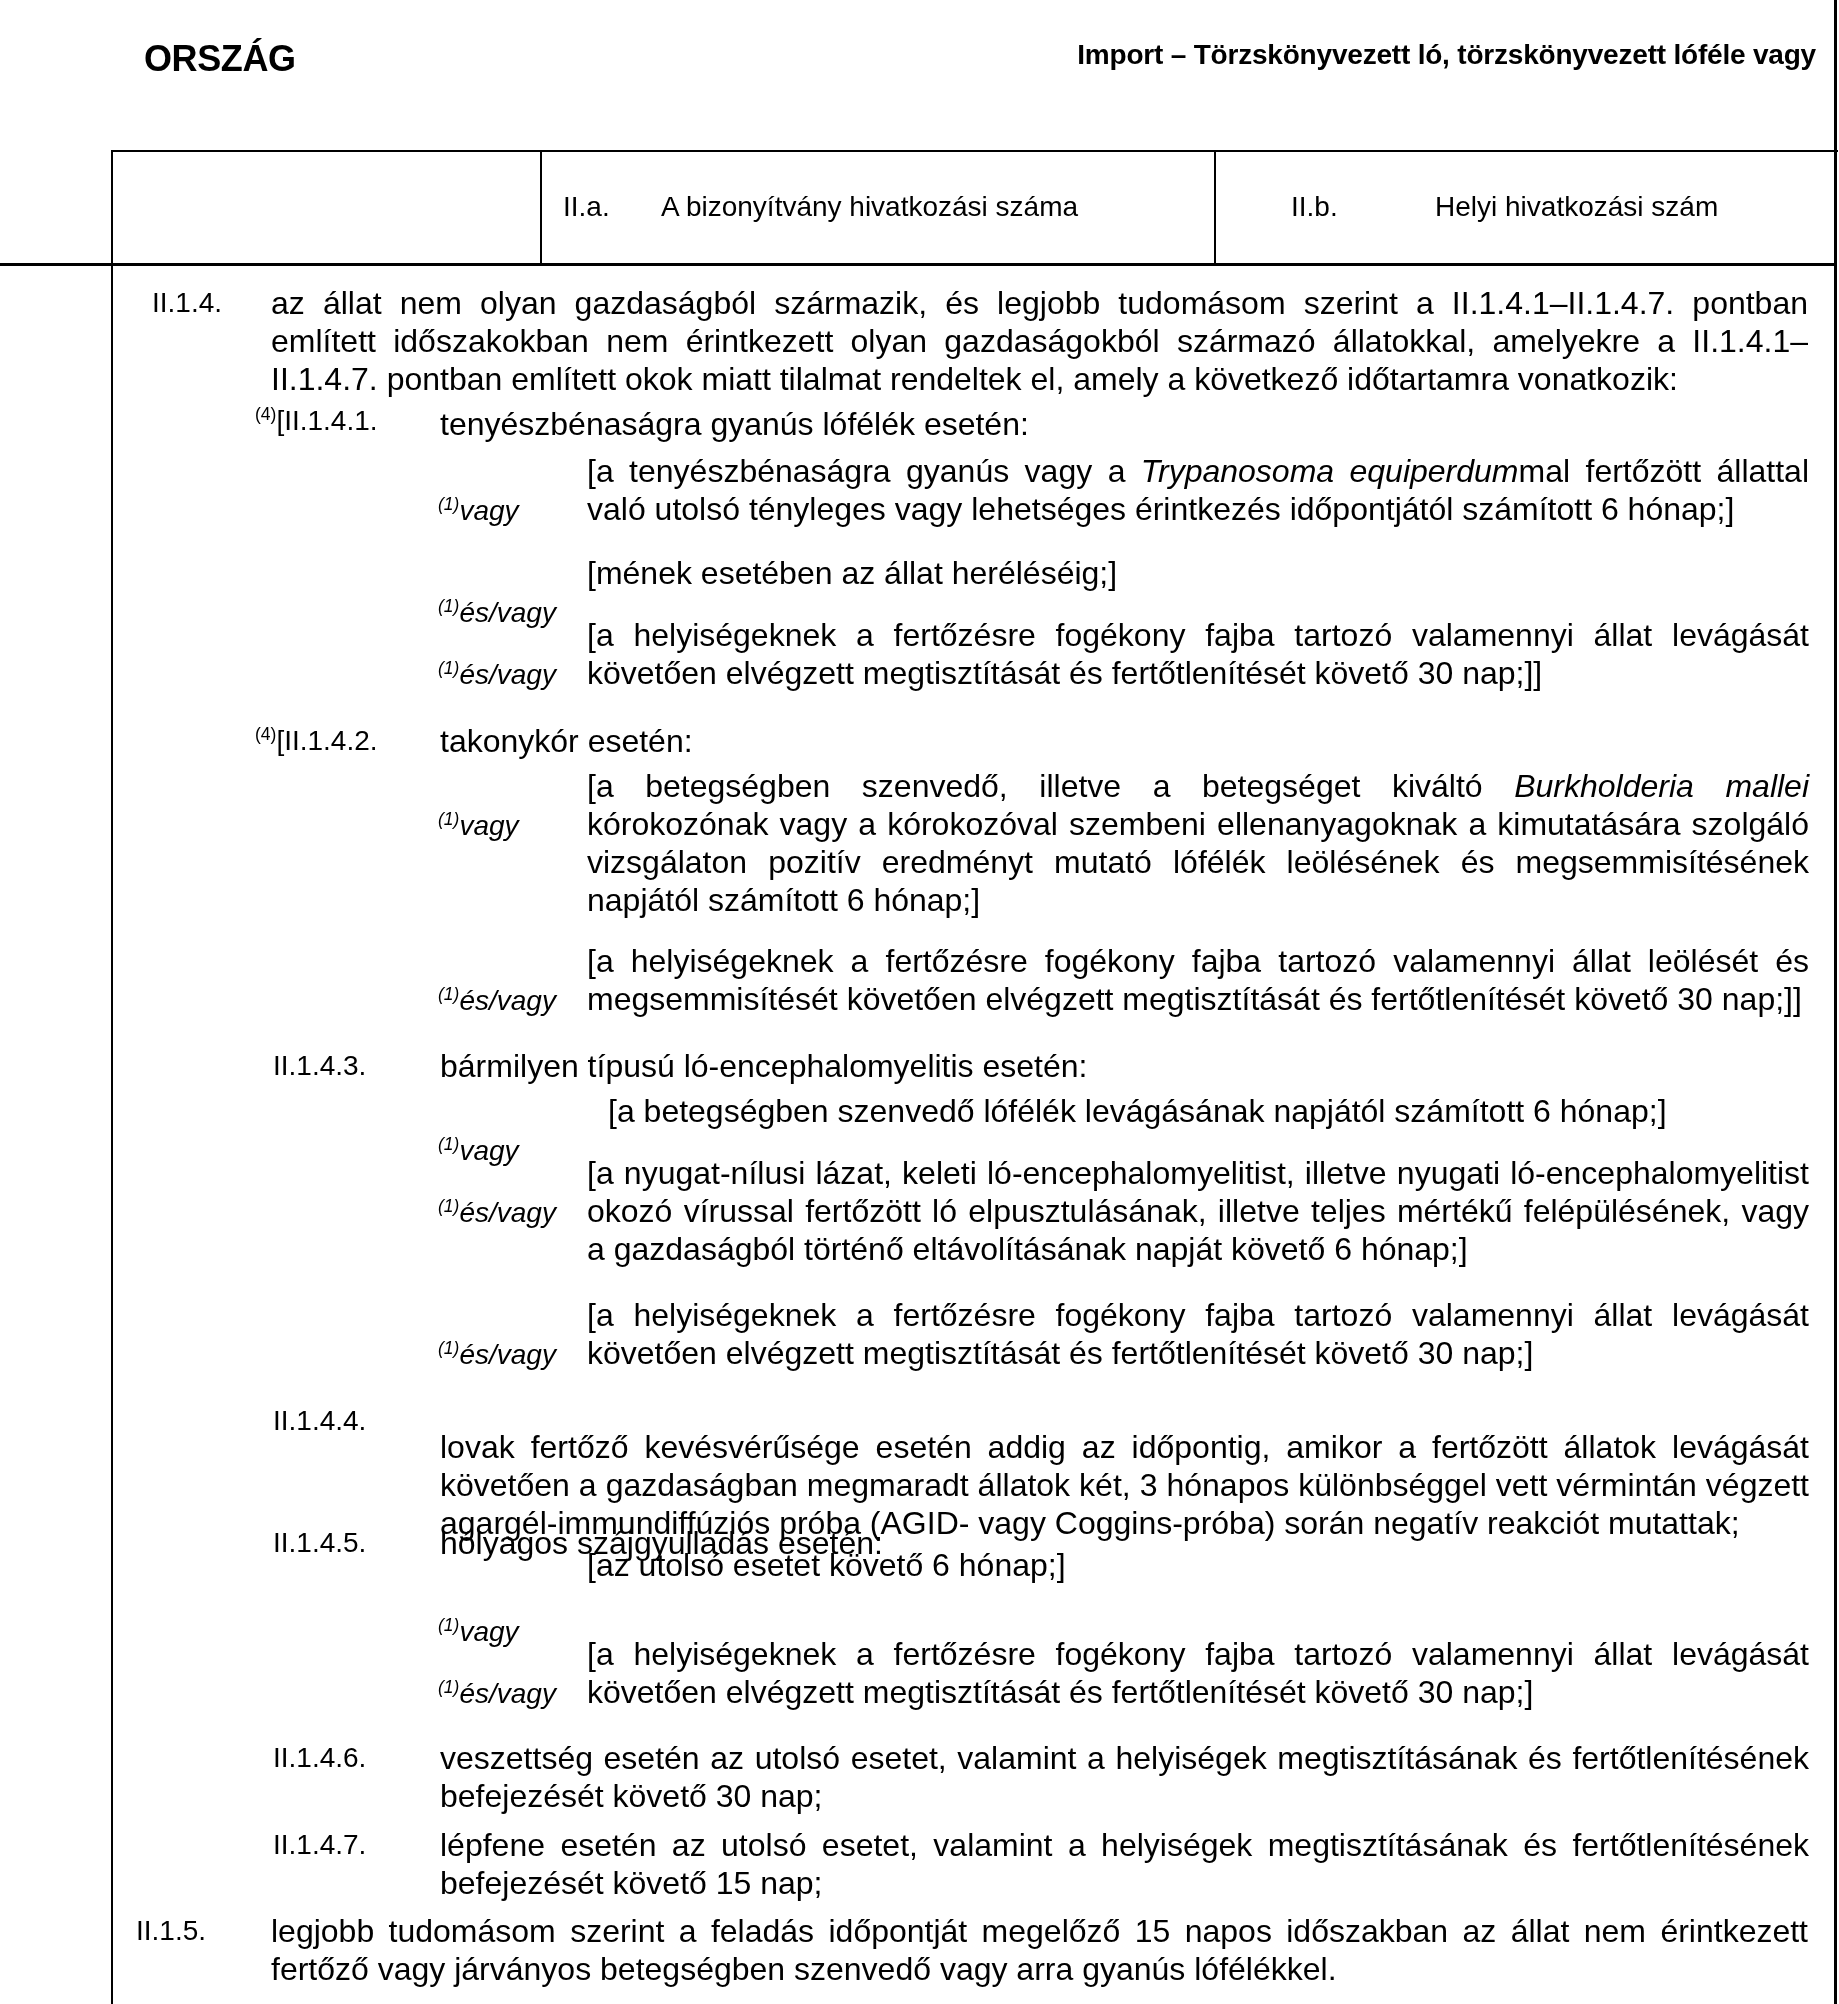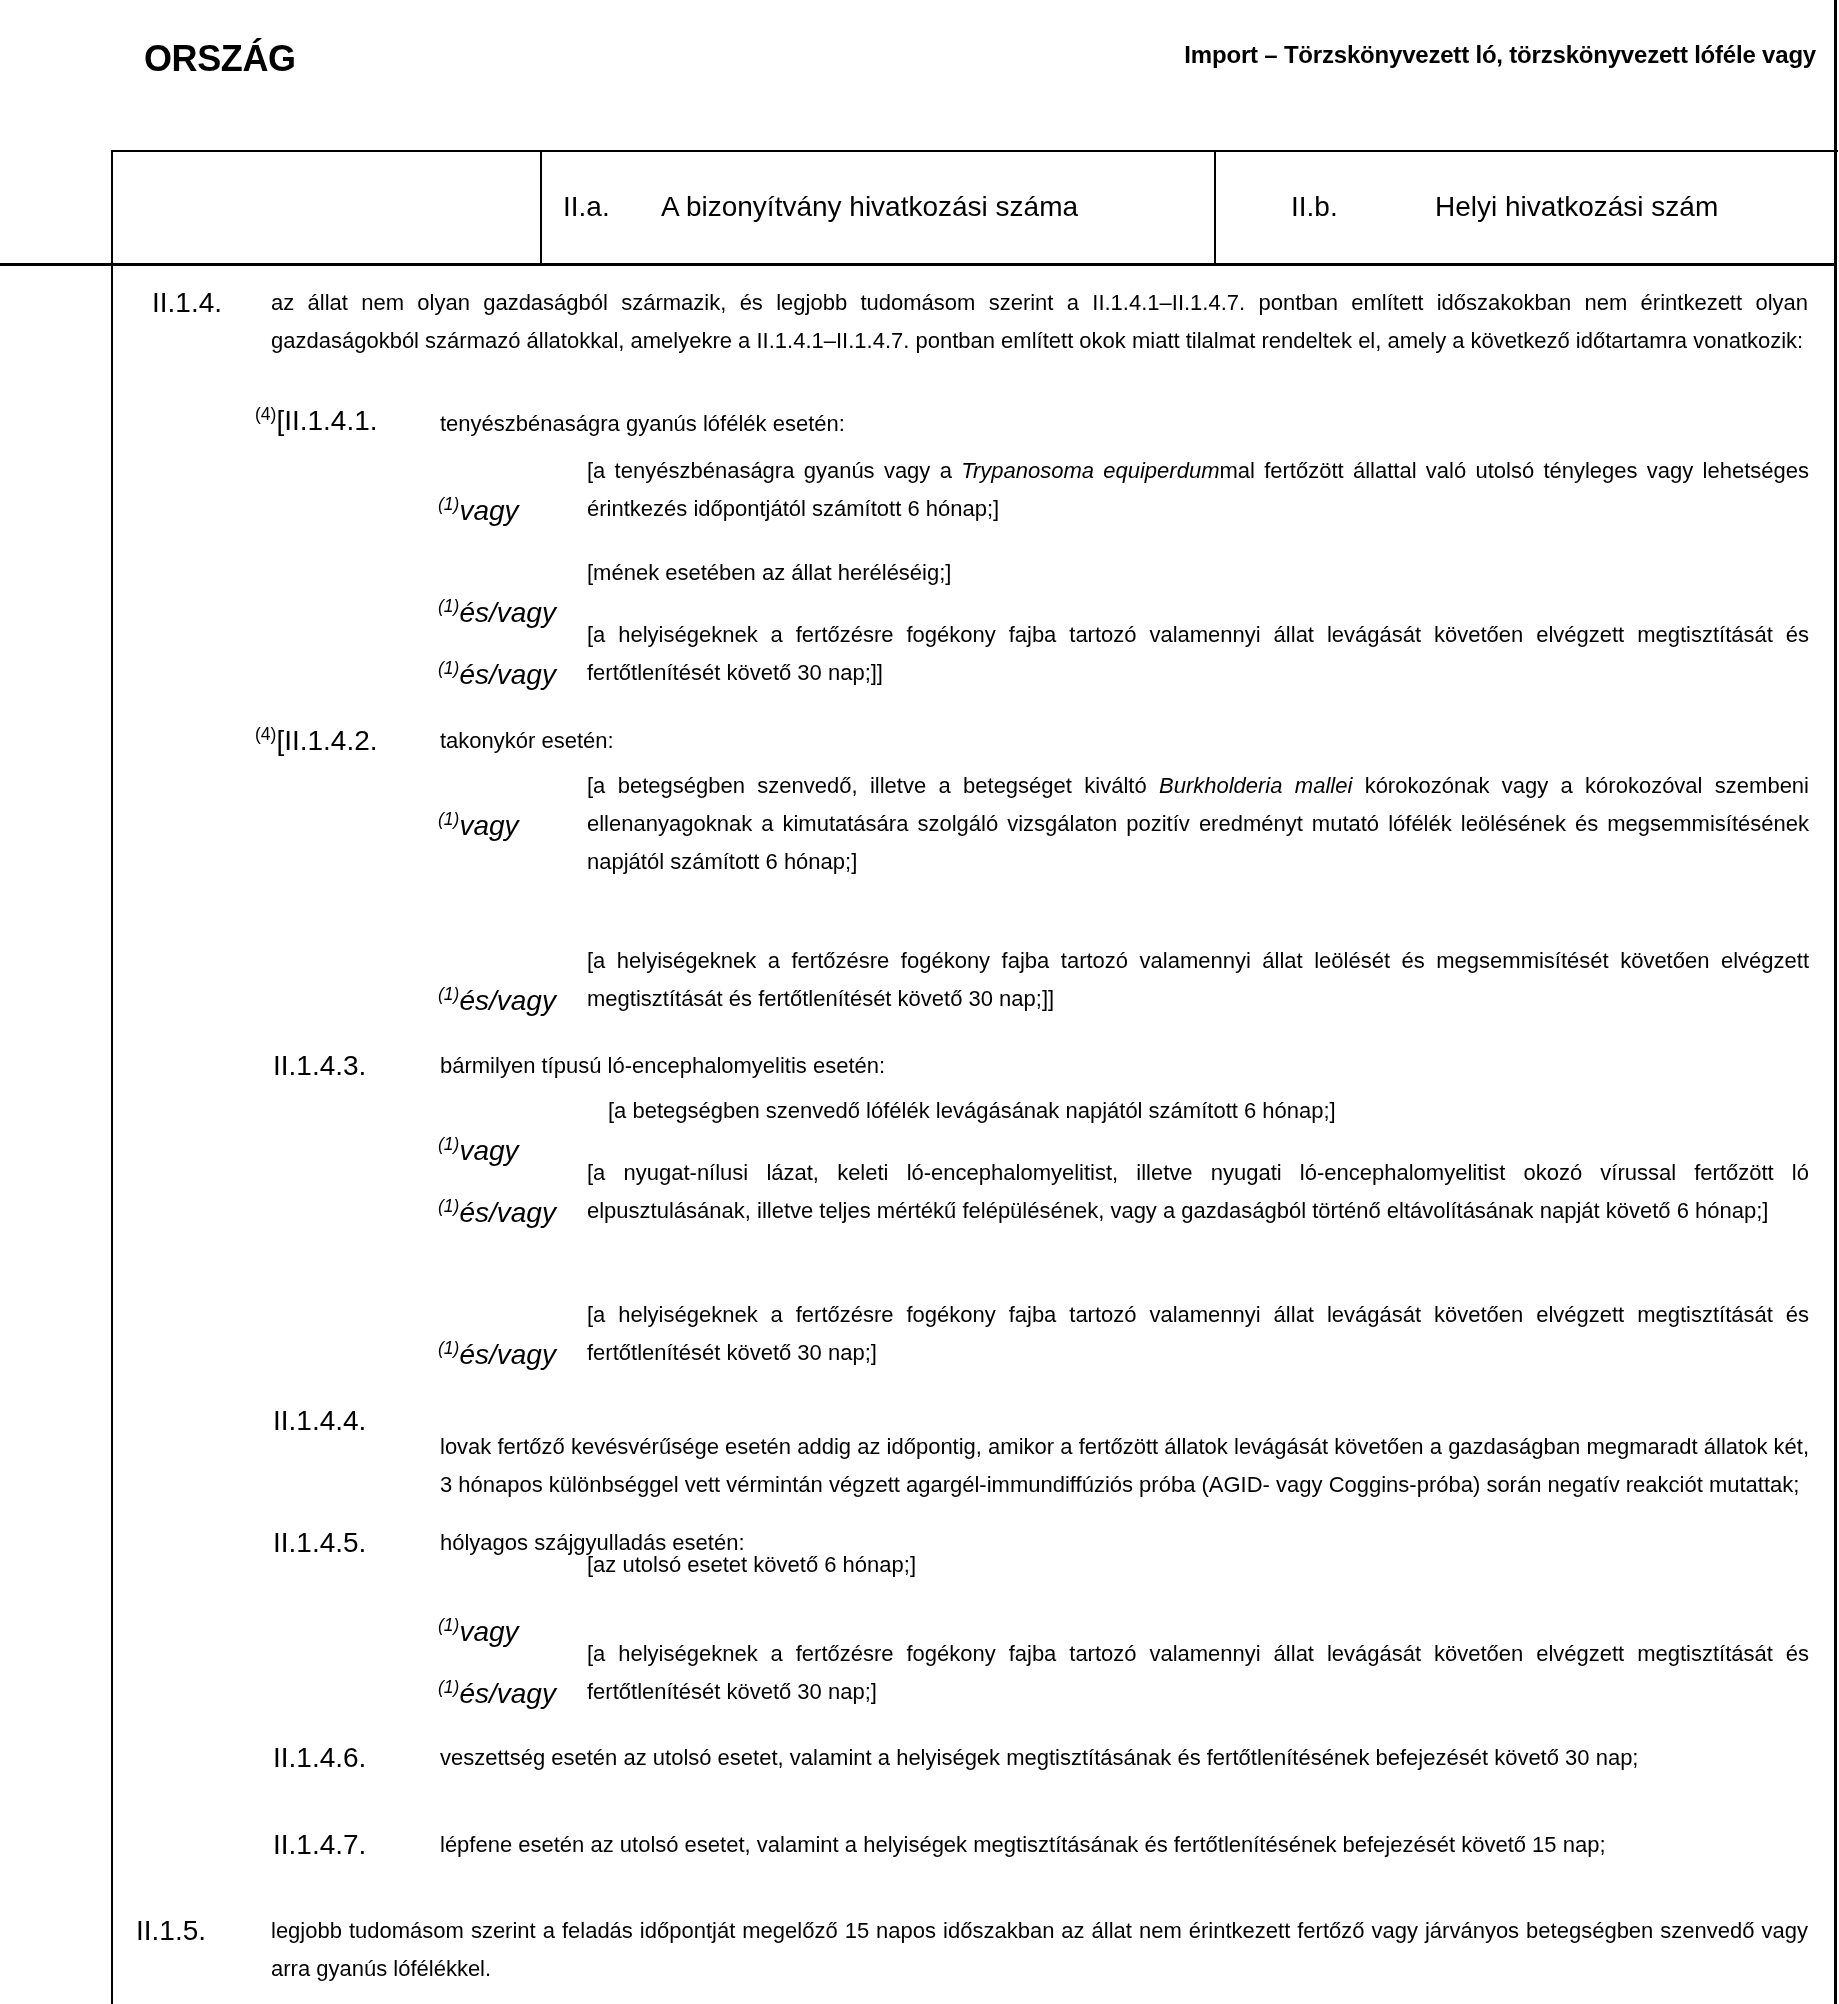--- a/index.html
+++ b/index.html
@@ -5,25 +5,25 @@
   html, body { margin: 0; padding: 0; background: #ffffff; }
   body {
     width: 1839px; height: 2005px; position: relative; overflow: hidden;
     font-family: "Liberation Sans", sans-serif; color: #000;
   }
   .abs { position: absolute; }
   .line-h { position: absolute; background: #000; }
   .line-v { position: absolute; background: #000; }
 
   .country { left: 144px; top: 38px; font-size: 36px; font-weight: bold; letter-spacing: -0.4px; }
-  .title { right: 23px; top: 36px; width: 1094px; text-align: right; font-size: 24px; font-weight: bold; line-height: 37px; letter-spacing: -0.2px; }
+  .title { right: 23px; top: 36px; width: 1094px; text-align: right; font-size: 28px; font-weight: bold; line-height: 37px; letter-spacing: -0.2px; }
 
   .ref { top: 185px; font-size: 28px; line-height: 44px; }
 
-  .para { position: absolute; font-size: 22px; line-height: 38px; text-align: justify; text-align-last: left; }
+  .para { position: absolute; font-size: 32px; line-height: 38px; text-align: justify; text-align-last: left; }
   .num { position: absolute; font-size: 28px; line-height: 38px; white-space: nowrap; }
   .opt { position: absolute; font-size: 28px; line-height: 38px; white-space: nowrap; font-style: italic; margin-top: 40px; }
   sup { font-size: 17.5px; vertical-align: 10.2px; line-height: 0; }
   i { font-style: italic; }
 </style>
 </head>
 <body>
 
 <div class="line-v" style="left:1834px; top:0; width:2.9px; height:2005px;"></div>
 <div class="line-h" style="left:112px; top:150px; width:1726px; height:2.2px;"></div>

